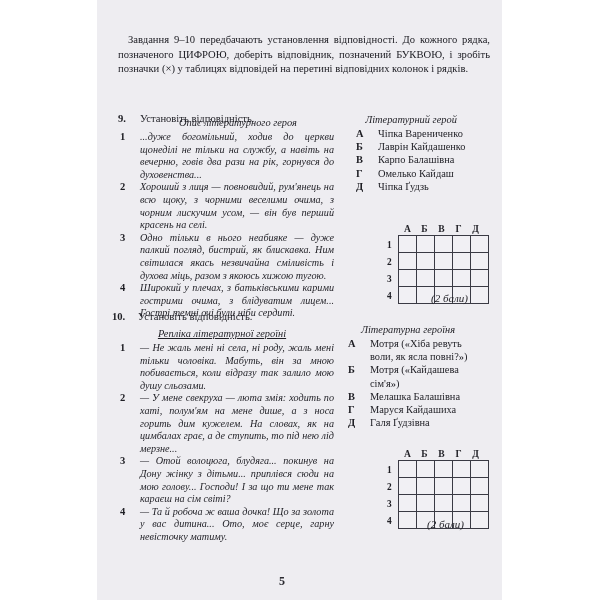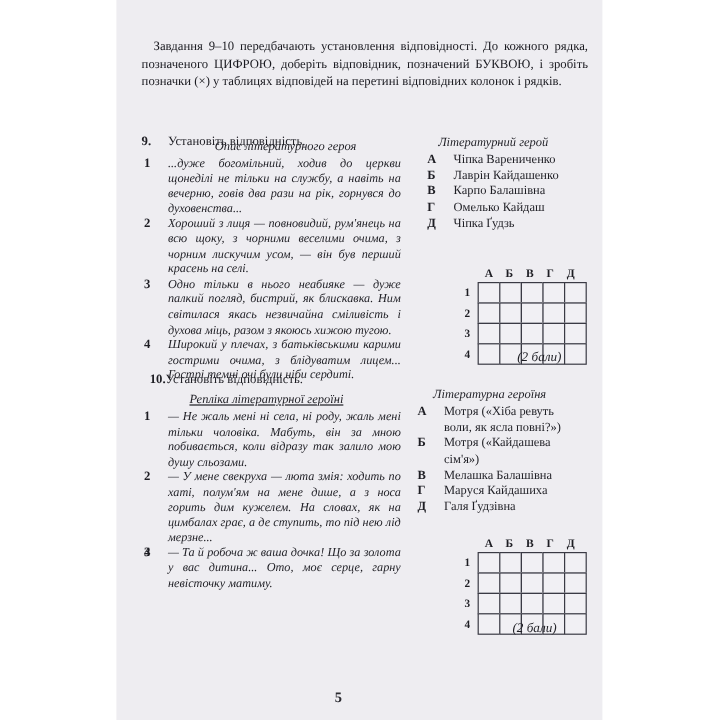--- a/index.html
+++ b/index.html
@@ -113,29 +113,29 @@
       <div class="cell"></div>
       <div class="cell"></div>
       <div class="cell"></div>
       <div class="cell"></div>
     </div>
 </div>
 
 <div class="points" style="left:431px; top:292px;">(2 бали)</div>
 
 <div class="task-head" style="top:311px; left:112px;">
-  <span class="num" style="width:26px;text-align:right;">10.</span><span>Установіть відповідність.</span>
+  <span class="num" style="width:26px;">10.</span><span>Установіть відповідність.</span>
 </div>
 
 <div class="col-title" style="left:122px; top:328px; width:200px;text-decoration:underline;">Репліка літературної героїні</div>
 
 <div class="items" style="left:120px; top:342px; width:214px;">
   <div class="item"><span class="n">1</span><span>— Не жаль мені ні села, ні роду, жаль мені тільки чоловіка. Мабуть, він за мною побивається, коли відразу так залило мою душу сльозами.</span></div>
   <div class="item"><span class="n">2</span><span>— У мене свекруха — люта змія: ходить по хаті, полум'ям на мене дише, а з носа горить дим кужелем. На словах, як на цимбалах грає, а де ступить, то під нею лід мерзне...</span></div>
-  <div class="item"><span class="n">3</span></div>
+  <div class="item"><span class="n">3</span><span>— Отой волоцюга, блудяга... покинув на Дону жінку з дітьми... приплівся сюди на мою голову... Господи! І за що ти мене так караєш на сім світі?</span></div>
   <div class="item"><span class="n">4</span><span>— Та й робоча ж ваша дочка! Що за золота у вас дитина... Ото, моє серце, гарну невісточку матиму.</span></div>
 </div>
 
 <div class="col-title" style="left:352px; top:324px; width:112px;">Літературна героїня</div>
 
 <div class="opts" style="left:348px; top:337px; width:122px;">
   <div class="opt"><span class="l">А</span><span>Мотря («Хіба ревуть воли, як ясла повні?»)</span></div>
   <div class="opt"><span class="l">Б</span><span>Мотря («Кайдашева сім'я»)</span></div>
   <div class="opt"><span class="l">В</span><span>Мелашка Балашівна</span></div>
   <div class="opt"><span class="l">Г</span><span>Маруся Кайдашиха</span></div>

